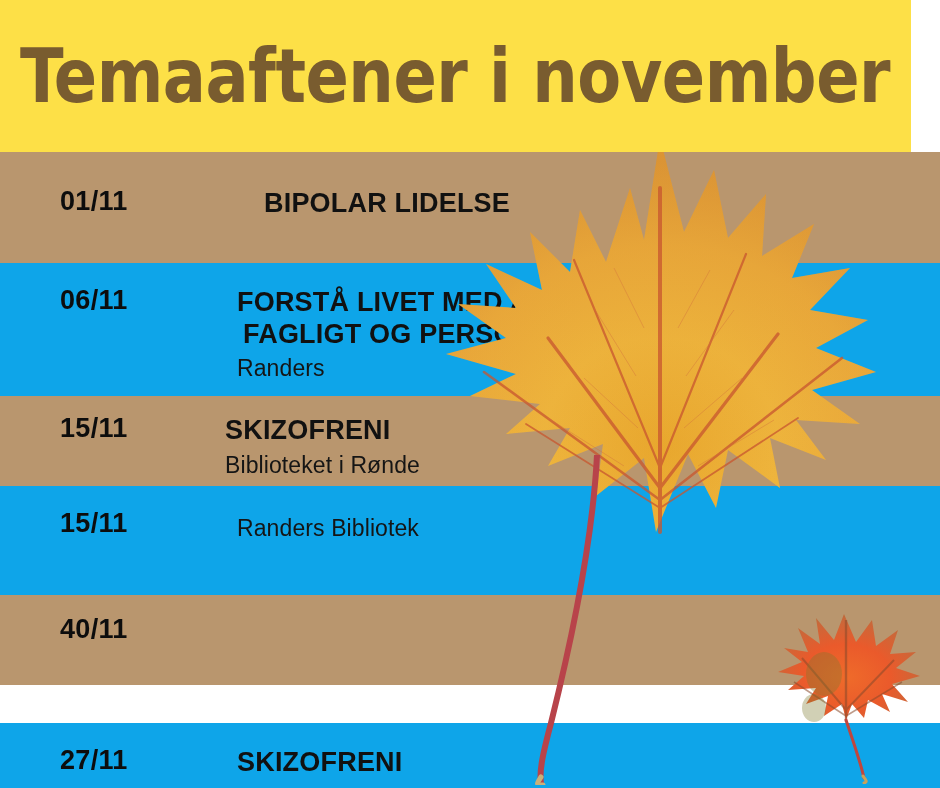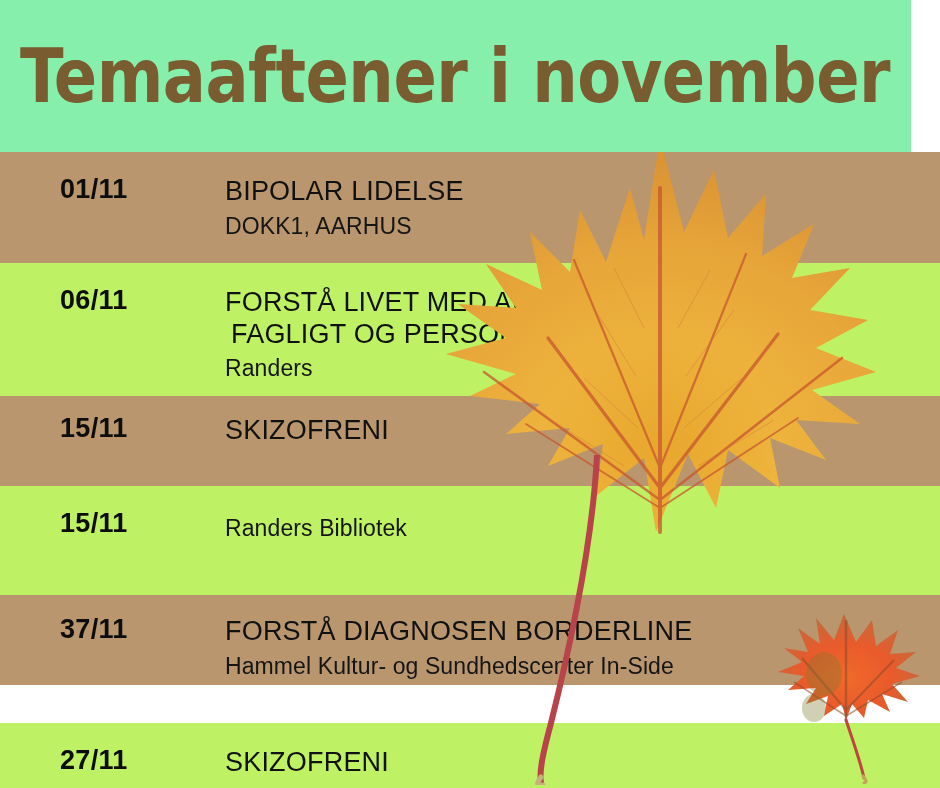--- a/index.html
+++ b/index.html
@@ -12,21 +12,21 @@
   .poster{
     position:relative;
     width:940px;height:788px;
     background:#ffffff;
     overflow:hidden;
   }
 
   
   .title-bar{
     position:absolute;left:0;top:0;width:911px;height:152px;
-    background:#86efac;
+    background:#fde047;
     display:flex;align-items:center;justify-content:center;
     z-index:6;
   }
   .poster-title{
     font-family:"DejaVu Sans Condensed","Liberation Sans Narrow","Liberation Sans",sans-serif;
     font-weight:700;
     font-size:74px;
     letter-spacing:-0.5px;
     color:#795c2f;
     white-space:nowrap;
@@ -40,39 +40,39 @@
     z-index:1;
   }
   .row{
     position:absolute;left:0;width:940px;
     box-sizing:border-box;
     padding-left:60px;
     display:flex;
     align-items:flex-start;
   }
   .row.dark{background:#b9966e;}
-  .row.light{background:#bef264;}
+  .row.light{background:#0ea5e9;gap:12px;}
 
   .row-date{
     flex:0 0 auto;
     width:165px;
     font-size:27px;
     font-weight:700;
     color:#0d0d0d;
     letter-spacing:0.3px;
     line-height:1;
     white-space:nowrap;
   }
   .row-text{
     flex:1 1 auto;
     min-width:0;
   }
   .row-title{
     font-size:27px;
-    font-weight:400;
+    font-weight:700;
     color:#111111;
     letter-spacing:0.2px;
     line-height:1.17;
     white-space:nowrap;
   }
   .row-venue{
     font-size:23px;
     font-weight:400;
     color:#151515;
     letter-spacing:0.1px;
@@ -108,57 +108,53 @@
 <body>
 
 <div class="poster">
 
   <div class="title-bar">
     <div class="poster-title">Temaaftener i november</div>
   </div>
 
   <div class="rows">
 
-    <div class="row dark" style="top:0px;height:111px;padding-top:24px;">
+    <div class="row dark" style="top:0px;height:111px;padding-top:36px;gap:39px;">
       <div class="row-date">01/11</div>
       <div class="row-text">
         <div class="row-title">BIPOLAR LIDELSE</div>
-        <div class="row-venue">DOKK1, AARHUS</div>
       </div>
     </div>
 
     <div class="row light" style="top:111px;height:133px;padding-top:24px;">
       <div class="row-date">06/11</div>
       <div class="row-text">
         <div class="row-title">FORSTÅ LIVET MED AUTISME UD FRA ET</div>
         <div class="row-title" style="padding-left:6px;">FAGLIGT OG PERSONLIGT PERSPEKTIV</div>
         <div class="row-venue">Randers</div>
       </div>
     </div>
 
     <div class="row dark" style="top:244px;height:90px;padding-top:19px;">
       <div class="row-date">15/11</div>
       <div class="row-text">
         <div class="row-title">SKIZOFRENI</div>
+        <div class="row-venue">Biblioteket i Rønde</div>
       </div>
     </div>
 
     <div class="row light" style="top:334px;height:109px;padding-top:24px;">
       <div class="row-date">15/11</div>
       <div class="row-text">
         <div class="row-venue">Randers Bibliotek</div>
       </div>
     </div>
 
     <div class="row dark" style="top:443px;height:90px;padding-top:21px;">
-      <div class="row-date">37/11</div>
-      <div class="row-text">
-        <div class="row-title">FORSTÅ DIAGNOSEN BORDERLINE</div>
-        <div class="row-venue">Hammel Kultur- og Sundhedscenter In-Side</div>
-      </div>
+      <div class="row-date">40/11</div>
     </div>
 
     <div class="row light" style="top:533px;height:103px;padding-top:24px;margin-top:38px;">
       <div class="row-date">27/11</div>
       <div class="row-text">
         <div class="row-title">SKIZOFRENI</div>
       </div>
     </div>
 
   </div>

